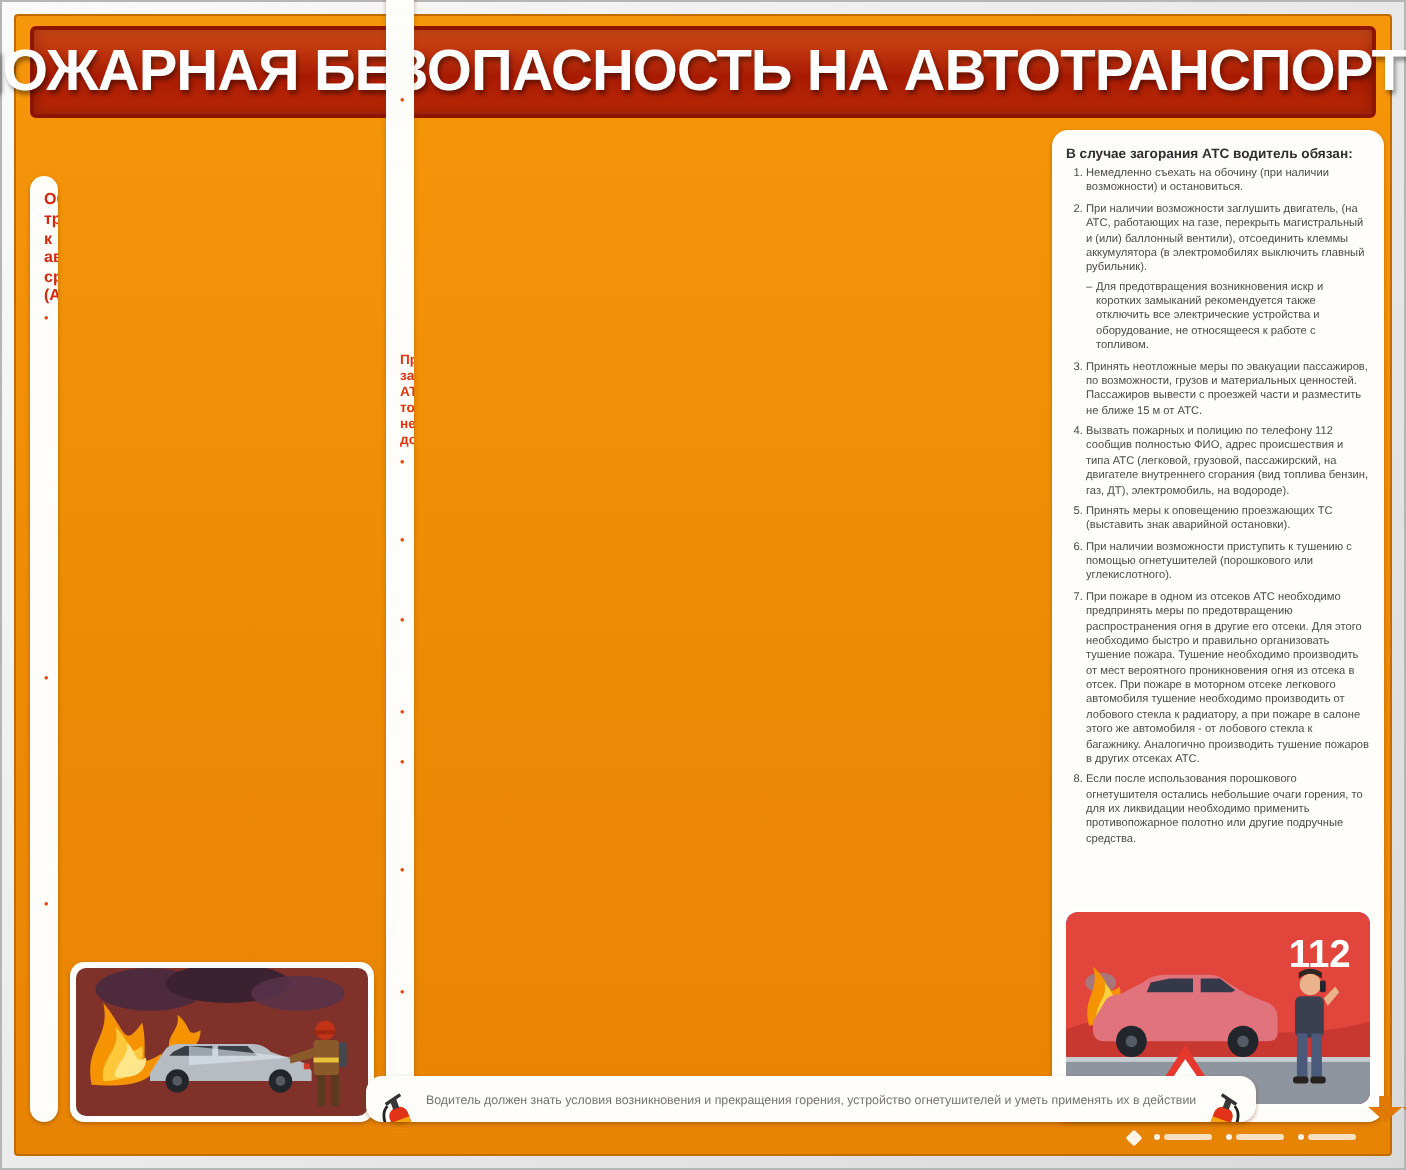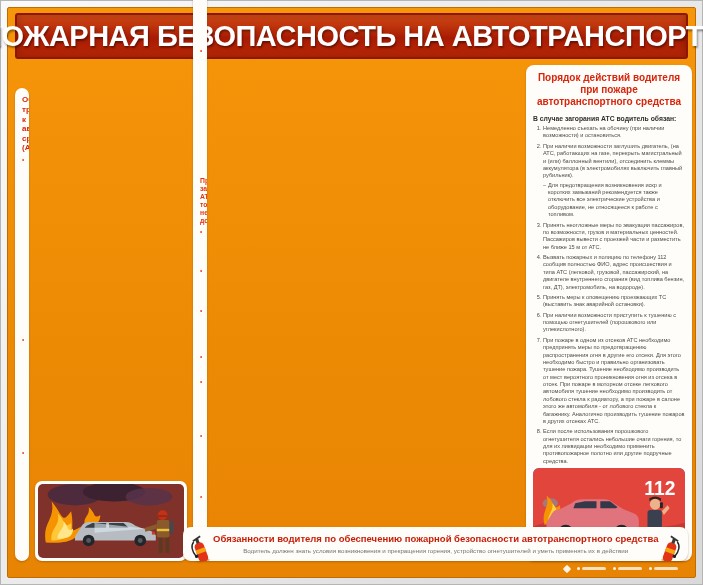--- a/index.html
+++ b/index.html
@@ -145,21 +145,20 @@
         <div class="card mid-header">
           <svg class="ext-icon ext-left" viewBox="0 0 20 30" xmlns="http://www.w3.org/2000/svg">
             <ellipse cx="10.5" cy="26.5" rx="5" ry="1.5" fill="#9c4a00" opacity=".4"></ellipse>
             <rect x="6" y="8" width="9" height="19" rx="4" fill="#e23318"></rect>
             <rect x="6" y="14" width="9" height="4" fill="#f6a40e"></rect>
             <rect x="9" y="4" width="3" height="4.5" fill="#3a3a3a"></rect>
             <path d="M6.5,5 L14.5,3" stroke="#333" stroke-width="1.6" fill="none"></path>
             <path d="M7,6 C3,8 2.5,14 4.5,19" stroke="#222" stroke-width="1.3" fill="none"></path>
             <rect x="3.5" y="18" width="3" height="3" rx="1" fill="#222"></rect>
           </svg>
-          <div class="mid-title">Обязанности водителя по обеспечению пожарной безопасности автотранспортного средства</div>
           <div class="mid-sub">Водитель должен знать условия возникновения и прекращения горения, устройство огнетушителей и уметь применять их в действии</div>
           <svg class="ext-icon ext-right" viewBox="0 0 20 30" xmlns="http://www.w3.org/2000/svg">
             <ellipse cx="10.5" cy="26.5" rx="5" ry="1.5" fill="#9c4a00" opacity=".4"></ellipse>
             <rect x="6" y="8" width="9" height="19" rx="4" fill="#e23318"></rect>
             <rect x="6" y="14" width="9" height="4" fill="#f6a40e"></rect>
             <rect x="9" y="4" width="3" height="4.5" fill="#3a3a3a"></rect>
             <path d="M6.5,5 L14.5,3" stroke="#333" stroke-width="1.6" fill="none"></path>
             <path d="M7,6 C3,8 2.5,14 4.5,19" stroke="#222" stroke-width="1.3" fill="none"></path>
             <rect x="3.5" y="18" width="3" height="3" rx="1" fill="#222"></rect>
           </svg>
@@ -259,21 +258,20 @@
                 <li>допускать перелив топлива;</li>
                 <li>если при пуске на топливораздаточной колонке (ТРК) двигатель работает с хлопками, то водитель обязан немедленно заглушить двигатель и отбуксировать АТС для устранения неисправностей в безопасное место;</li>
                 <li>допускать к ремонту АТС посторонних лиц, включая пассажиров.</li>
               </ul>
           </div>
         </div>
       </div>
 
       <div class="col col3">
         <div class="card col3-card grow">
-          <div class="card-title" style="font-size:10px;">Порядок действий водителя при пожаре автотранспортного средства</div>
           <div class="col3-sub">В случае загорания АТС водитель обязан:</div>
           <ol class="nlist">
               <li>Немедленно съехать на обочину (при наличии возможности) и остановиться.</li>
               <li>При наличии возможности заглушить двигатель, (на АТС, работающих на газе, перекрыть магистральный и (или) баллонный вентили), отсоединить клеммы аккумулятора (в электромобилях выключить главный рубильник).<div class="subnote">Для предотвращения возникновения искр и коротких замыканий рекомендуется также отключить все электрические устройства и оборудование, не относящееся к работе с топливом.</div></li>
               <li>Принять неотложные меры по эвакуации пассажиров, по возможности, грузов и материальных ценностей. Пассажиров вывести с проезжей части и разместить не ближе 15 м от АТС.</li>
               <li>Вызвать пожарных и полицию по телефону 112 сообщив полностью ФИО, адрес происшествия и типа АТС (легковой, грузовой, пассажирский, на двигателе внутреннего сгорания (вид топлива бензин, газ, ДТ), электромобиль, на водороде).</li>
               <li>Принять меры к оповещению проезжающих ТС (выставить знак аварийной остановки).</li>
               <li>При наличии возможности приступить к тушению с помощью огнетушителей (порошкового или углекислотного).</li>
               <li>При пожаре в одном из отсеков АТС необходимо предпринять меры по предотвращению распространения огня в другие его отсеки. Для этого необходимо быстро и правильно организовать тушение пожара. Тушение необходимо производить от мест вероятного проникновения огня из отсека в отсек. При пожаре в моторном отсеке легкового автомобиля тушение необходимо производить от лобового стекла к радиатору, а при пожаре в салоне этого же автомобиля - от лобового стекла к багажнику. Аналогично производить тушение пожаров в других отсеках АТС.</li>
               <li>Если после использования порошкового огнетушителя остались небольшие очаги горения, то для их ликвидации необходимо применить противопожарное полотно или другие подручные средства.</li>

